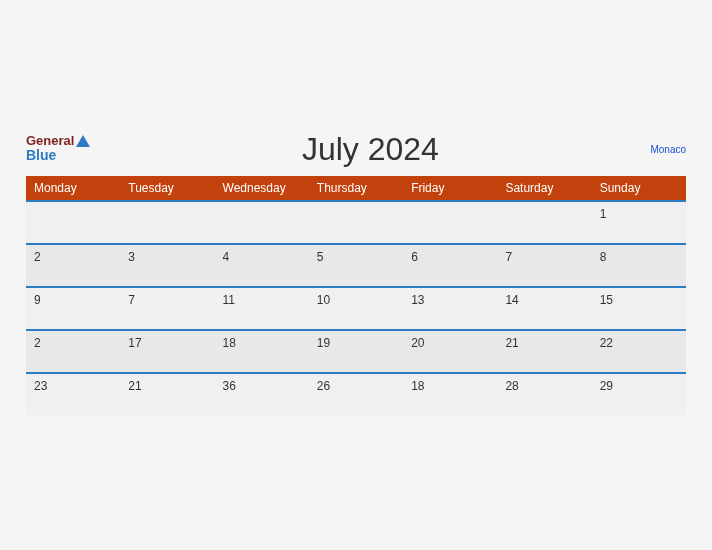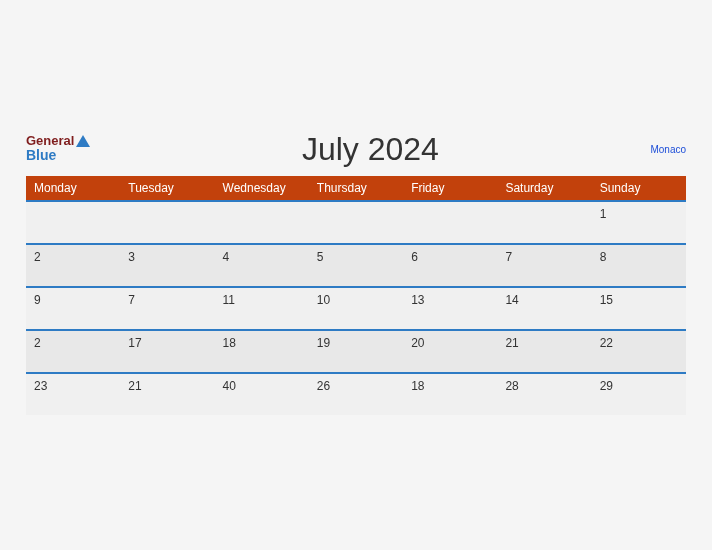--- a/index.html
+++ b/index.html
@@ -141,21 +141,21 @@
         <td>17</td>
         <td>18</td>
         <td>19</td>
         <td>20</td>
         <td>21</td>
         <td>22</td>
       </tr>
       <tr>
         <td>23</td>
         <td>21</td>
-        <td>40</td>
+        <td>36</td>
         <td>26</td>
         <td>18</td>
         <td>28</td>
         <td>29</td>
       </tr>
     </tbody>
   </table>
 </div>
 
 </body></html>

